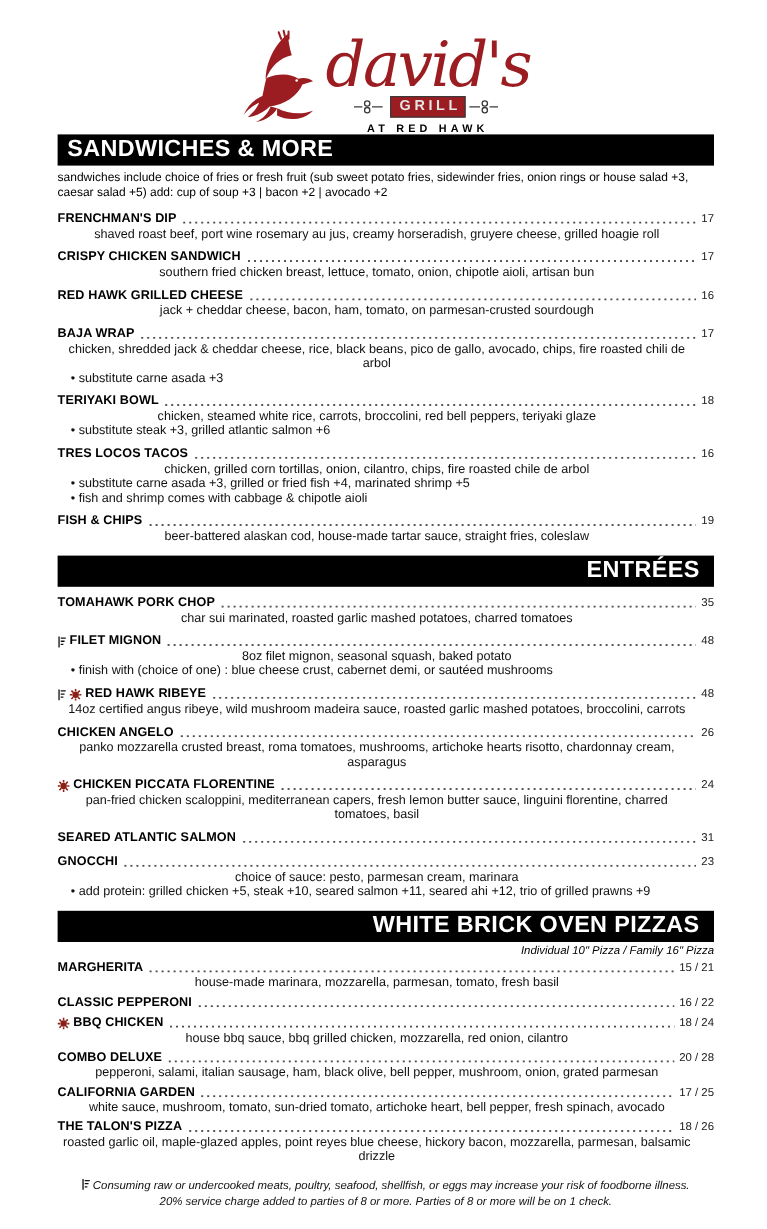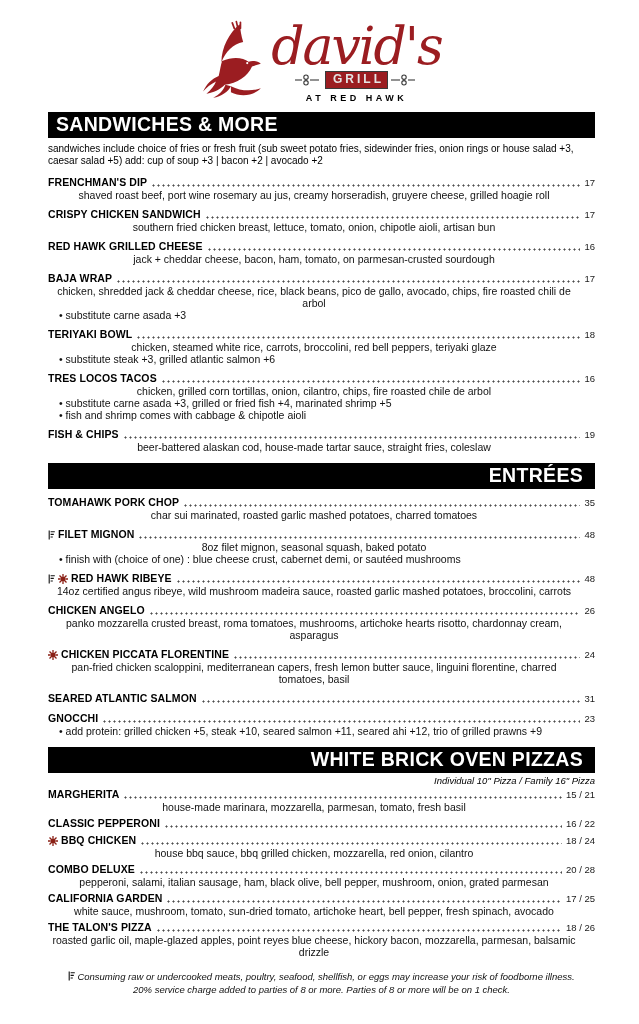--- a/index.html
+++ b/index.html
@@ -3,21 +3,21 @@
 <meta charset="utf-8">
 <style>
   html,body{margin:0;padding:0;}
   body{
     width:639px;height:1024px;background:#ffffff;overflow:hidden;
     font-family:"Liberation Sans",sans-serif;color:#000;
   }
   .page{padding:0 44px 0 48px;}
 
   
-  .logo{display:flex;justify-content:center;align-items:center;padding-top:12px;height:100px;}
+  .logo{display:flex;justify-content:center;align-items:flex-end;padding-top:12px;height:100px;}
   .hawk{margin:2px 0 0 0;}
   .logo-col{display:flex;flex-direction:column;align-items:center;margin-left:2px;}
   .brand{
     font-family:"DejaVu Serif",serif;font-style:italic;color:#9b1d21;
     font-size:52px;line-height:48px;letter-spacing:-2px;
   }
   .grill-row{display:flex;align-items:center;gap:3px;margin-top:1px;}
   .grill-badge{
     background:#9b1d21;border:1px solid #3a3a3a;color:#e5e5e5;font-weight:bold;
     font-size:12px;letter-spacing:3px;line-height:15px;padding:0 3px 1px 7px;
@@ -232,20 +232,21 @@
           <span class="lead"></span>
           <span class="pr">31</span>
         </div>
     </div>
     <div class="item">
       <div class="row">
           <span class="nm">GNOCCHI</span>
           <span class="lead"></span>
           <span class="pr">23</span>
         </div>
+      <div class="desc">choice of sauce: pesto, parmesan cream, marinara</div>
       <div class="bul">• add protein: grilled chicken +5, steak +10, seared salmon +11, seared ahi +12, trio of grilled prawns +9</div>
     </div>
   </div>
 
   <div class="bar mt">WHITE BRICK OVEN PIZZAS</div>
   <div class="size-note">Individual 10" Pizza / Family 16" Pizza</div>
 
   <div class="pz">
     <div class="item">
       <div class="row">

